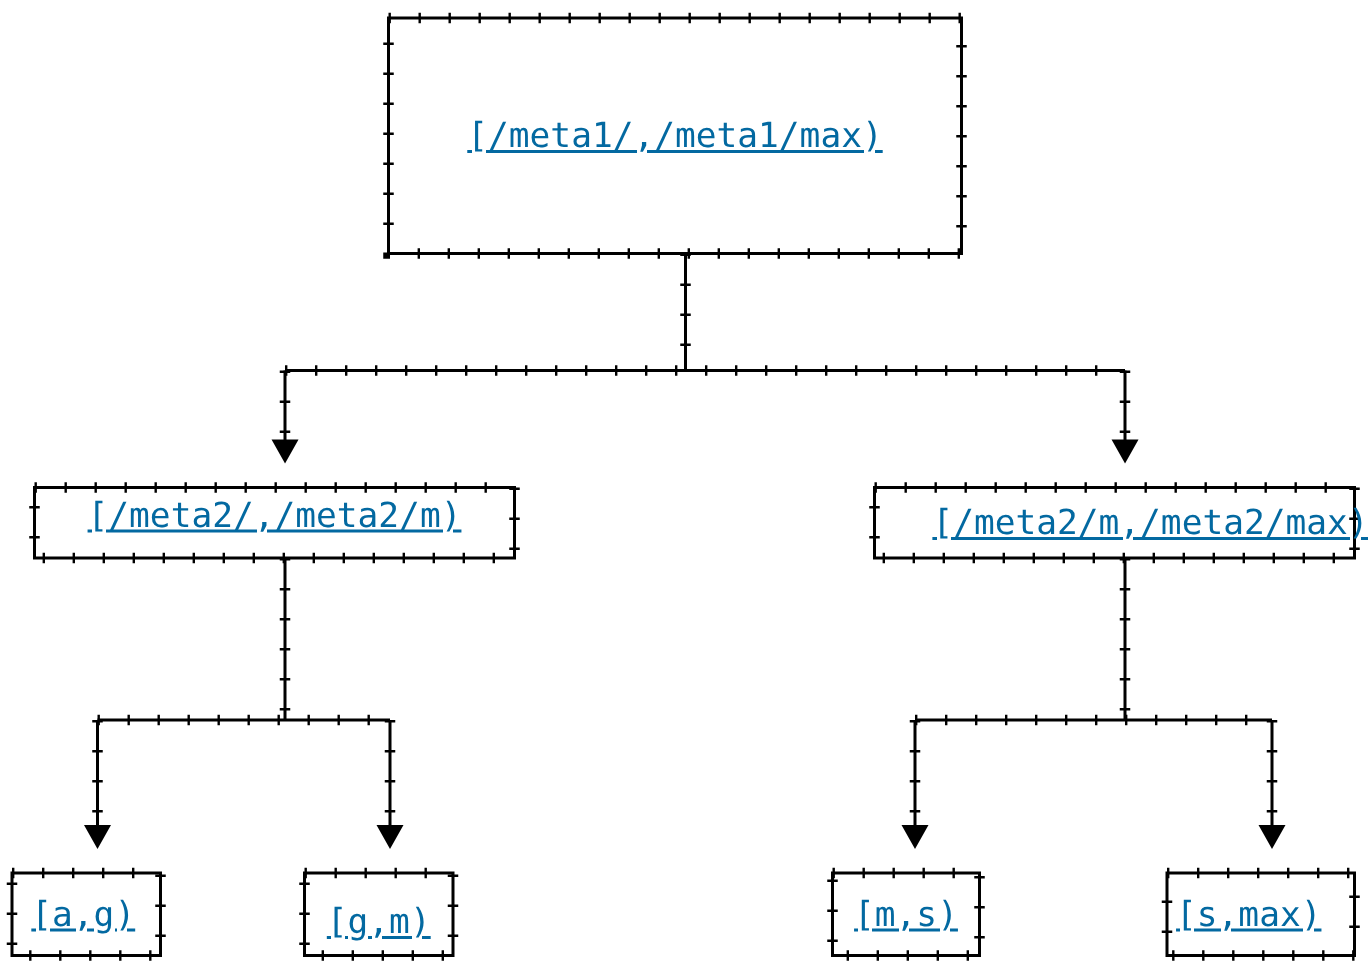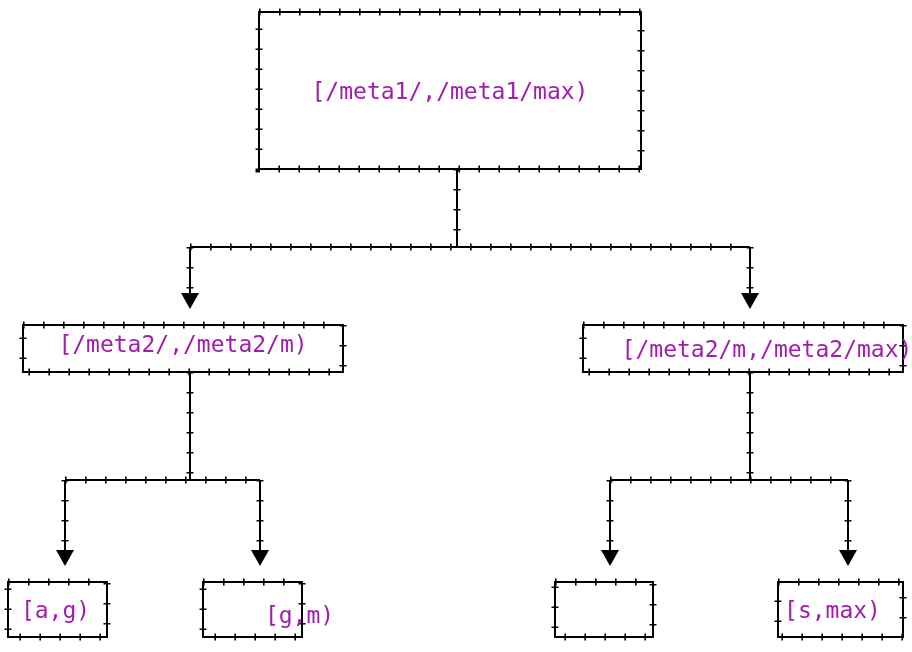--- a/index.html
+++ b/index.html
@@ -34,23 +34,24 @@
   .arrowhead {
     fill: #000000;
     stroke: none;
   }
   .node-label {
     position: absolute;
     display: flex;
     align-items: center;
     justify-content: center;
     font-size: 23px;
-    color: #a21caf;
+    color: #0369a1;
     white-space: nowrap;
     letter-spacing: 0;
+    text-decoration: underline;
   }
 </style>
 </head>
 <body>
 
 <div class="canvas">
 
   <svg width="912" height="652" viewBox="0 0 912 652">
 
     <path class="line-tick" d="
@@ -106,18 +107,19 @@
   </svg>
 
   <div class="node-label" style="left:259px; top:12px; width:382px; height:157px;">[/meta1/,/meta1/max)</div>
 
   <div class="node-label" style="left:23px; top:325px; width:320px; height:38px;">[/meta2/,/meta2/m)</div>
 
   <div class="node-label" style="left:583px; top:325px; width:368px; height:47px;">[/meta2/m,/meta2/max)</div>
 
   <div class="node-label" style="left:6px; top:582px; width:99px; height:55px;">[a,g)</div>
 
-  <div class="node-label" style="left:203px; top:582px; width:99px; height:66px;margin-left:47px;">[g,m)</div>
+  <div class="node-label" style="left:203px; top:582px; width:99px; height:66px;">[g,m)</div>
 
+  <div class="node-label" style="left:555px; top:582px; width:98px; height:55px;">[m,s)</div>
 
   <div class="node-label" style="left:770px; top:582px; width:125px; height:55px;">[s,max)</div>
 
 </div>
 
 </body></html>

